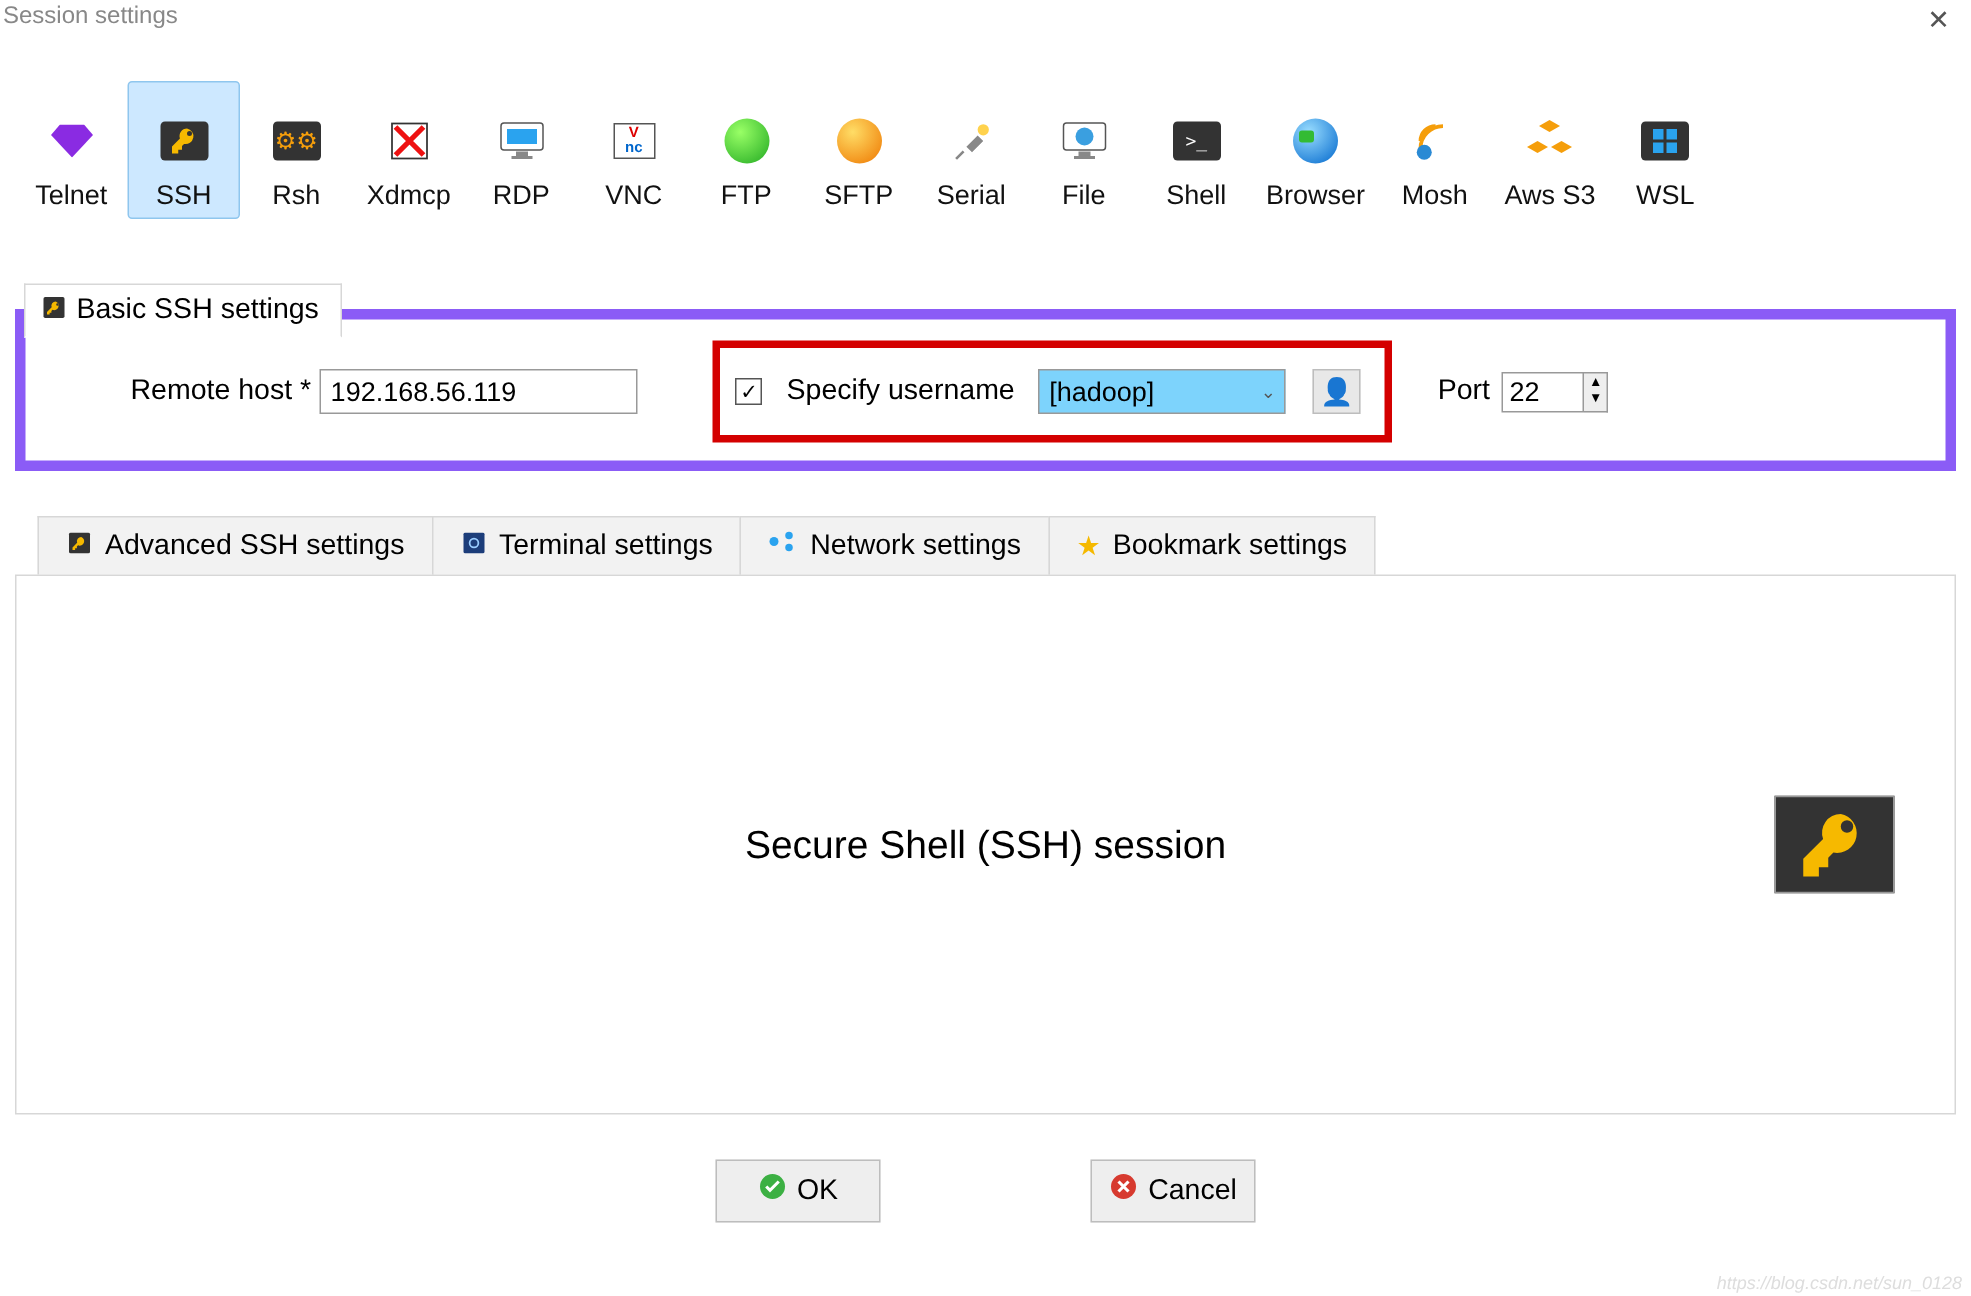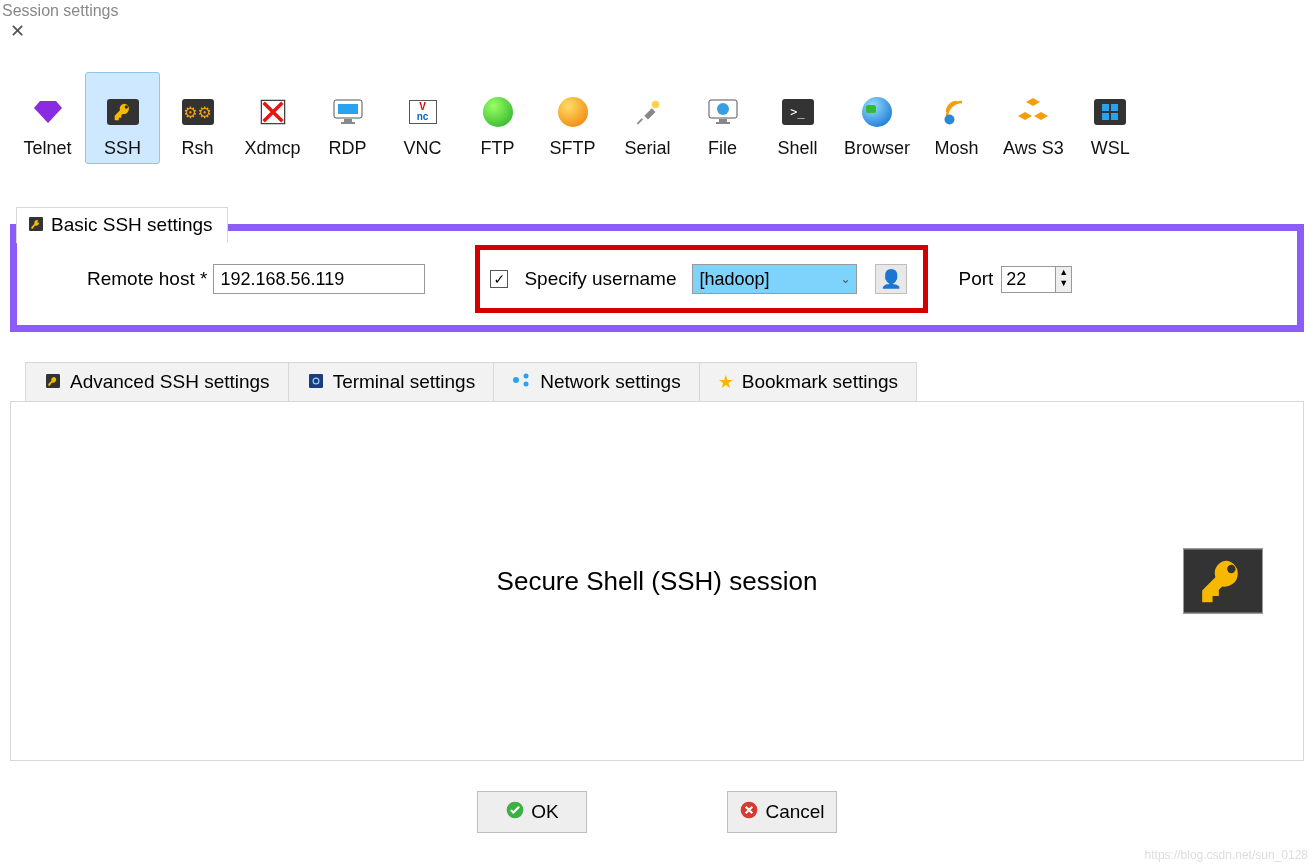--- a/index.html
+++ b/index.html
@@ -13,21 +13,20 @@
     height: 864px;
     position: relative;
   }
   .titlebar {
     display: flex;
     justify-content: space-between;
     align-items: flex-start;
     padding: 2px 6px 0 2px;
     color: #888;
     font-size: 16px;
-    flex-direction: column;
   }
   .close-x { font-size: 18px; color: #555; padding: 0 8px; cursor: default; }
 
   .session-row {
     display: flex;
     gap: 0;
     padding: 30px 10px 10px 10px;
     flex-wrap: nowrap;
   }
   .sess-item {
@@ -157,21 +156,21 @@
     margin-top: 30px;
   }
   .dlg-btn {
     min-width: 110px; height: 42px;
     background:#eee; border:1px solid #bdbdbd;
     display:flex;align-items:center;justify-content:center; gap:6px;
     font-size: 19px;
   }
   .watermark {
     position:absolute; right:6px; bottom:2px;
-    color:#ddd; font-size:12px;
+    color:#ddd; font-size:12px;font-style:italic;
   }
 
   
   .ibox { width:32px;height:26px;border-radius:3px;display:flex;align-items:center;justify-content:center; }
   .dark { background:#333; }
   .globe { width:30px;height:30px;border-radius:50%; }
 </style>
 </head>
 <body>
 

